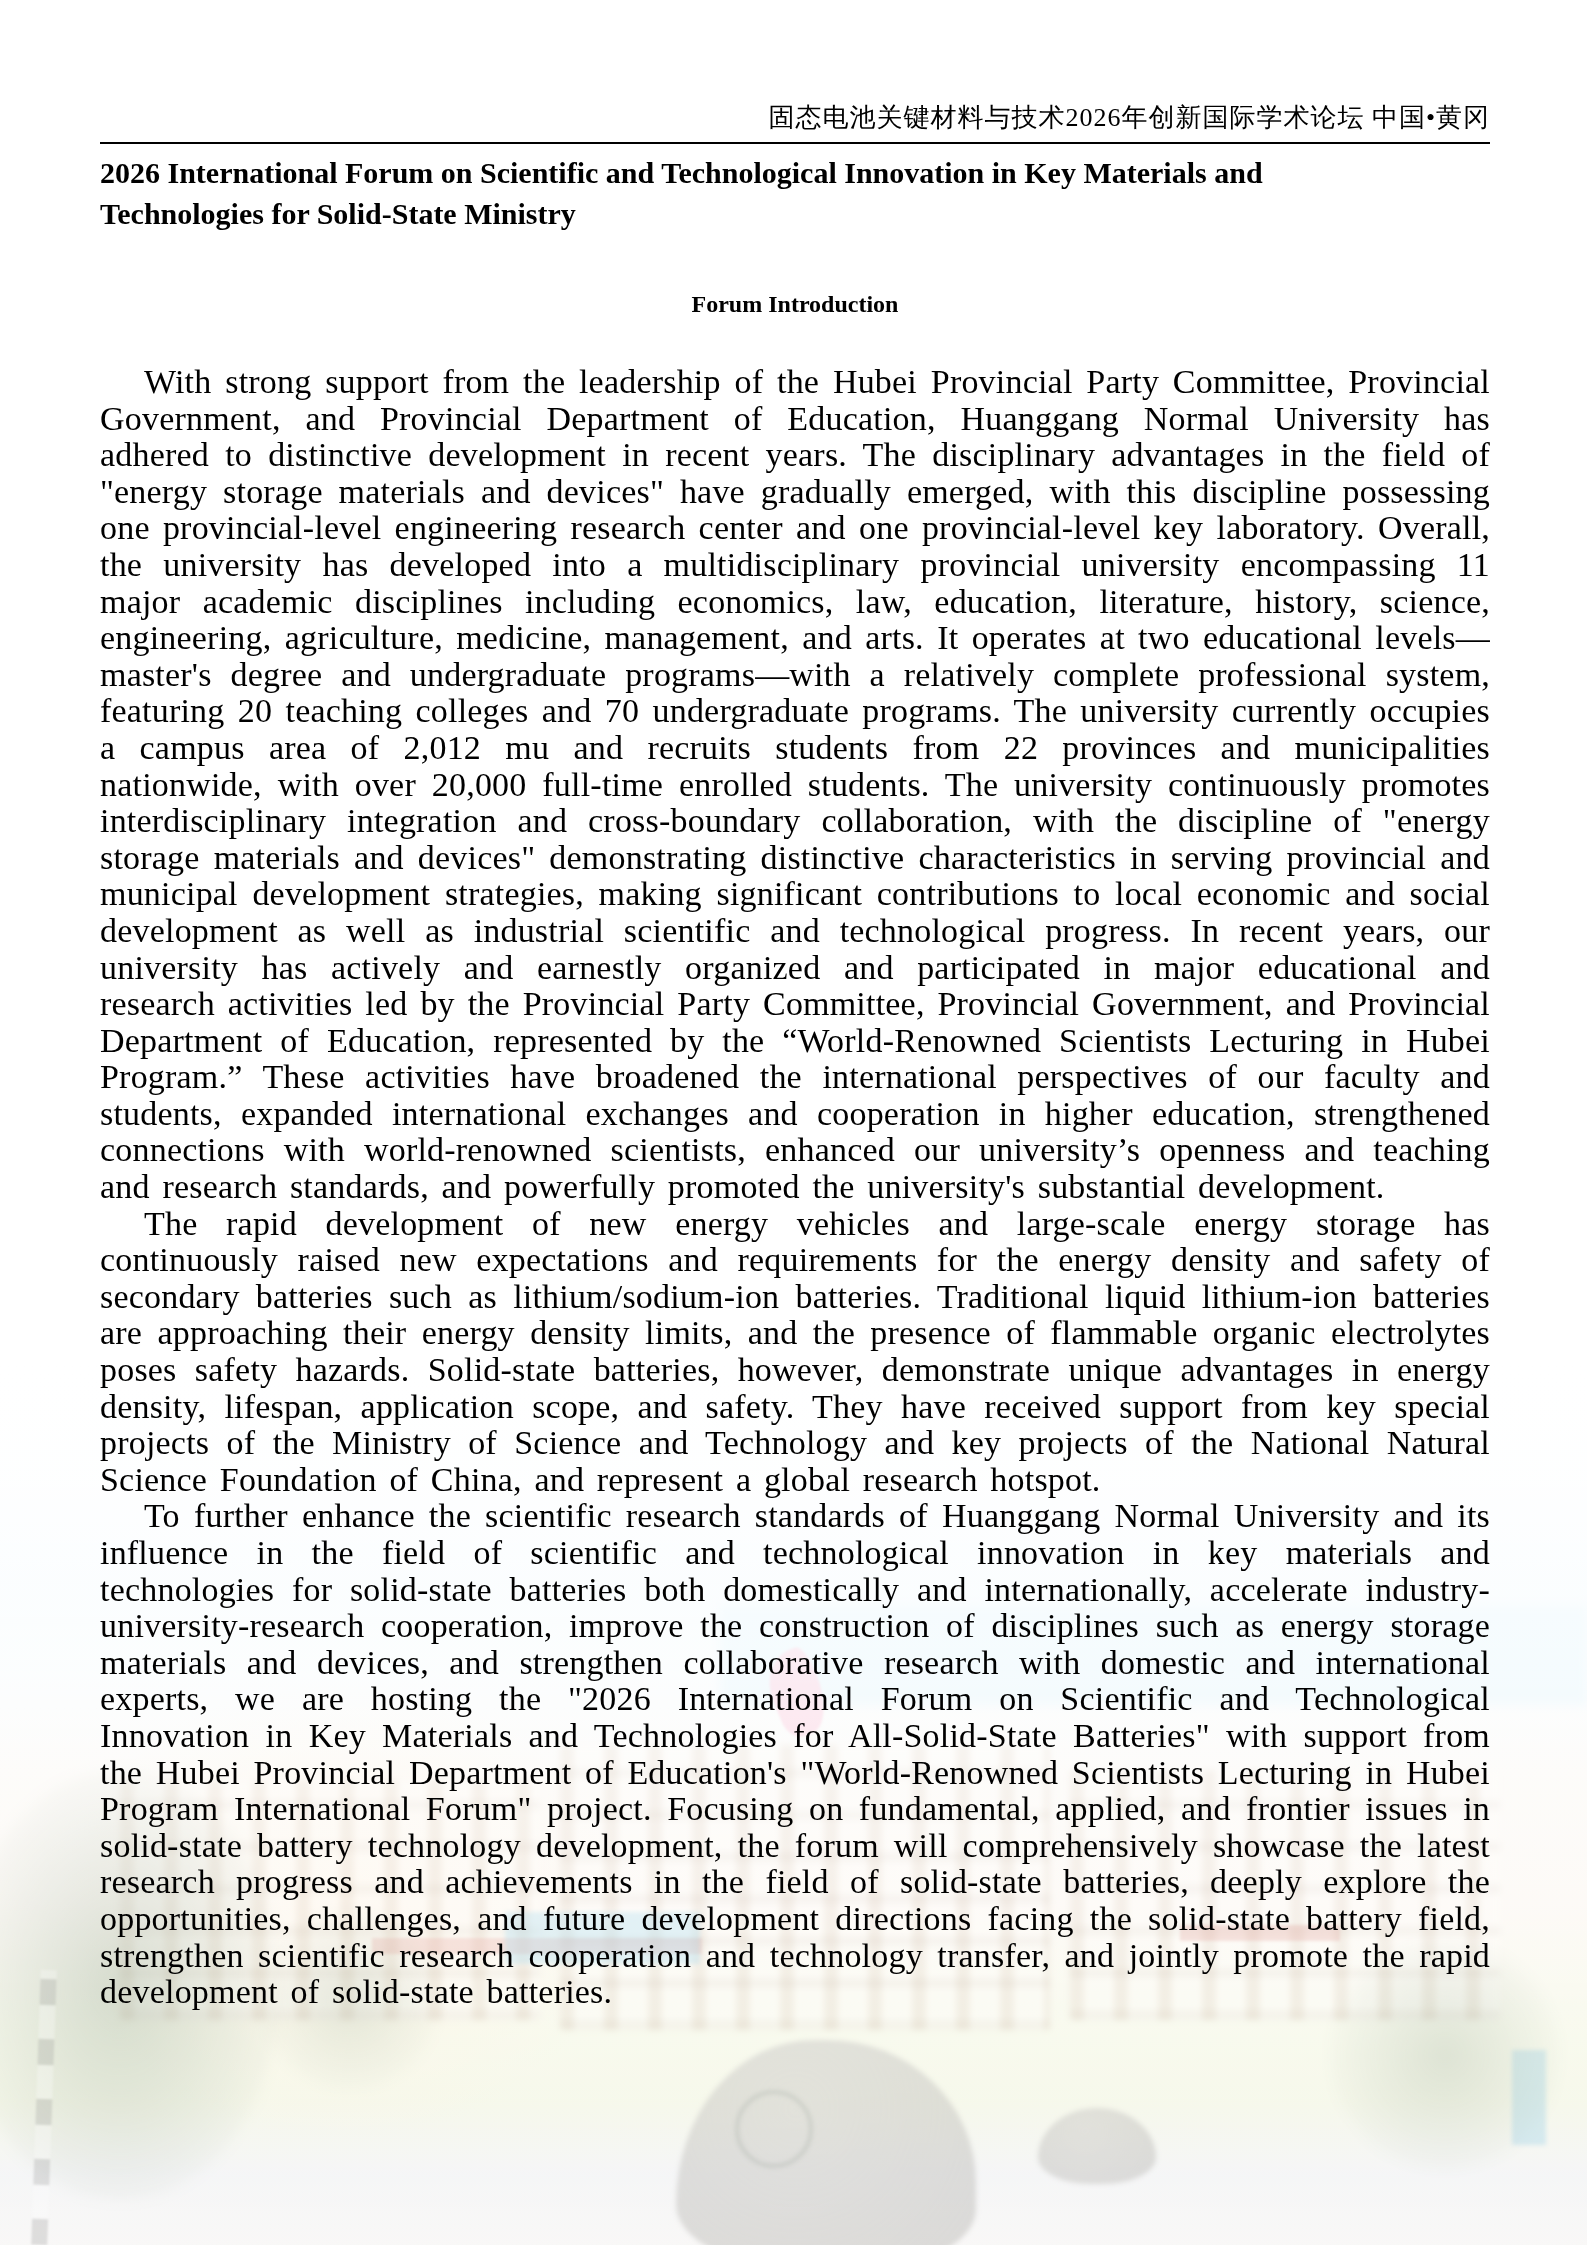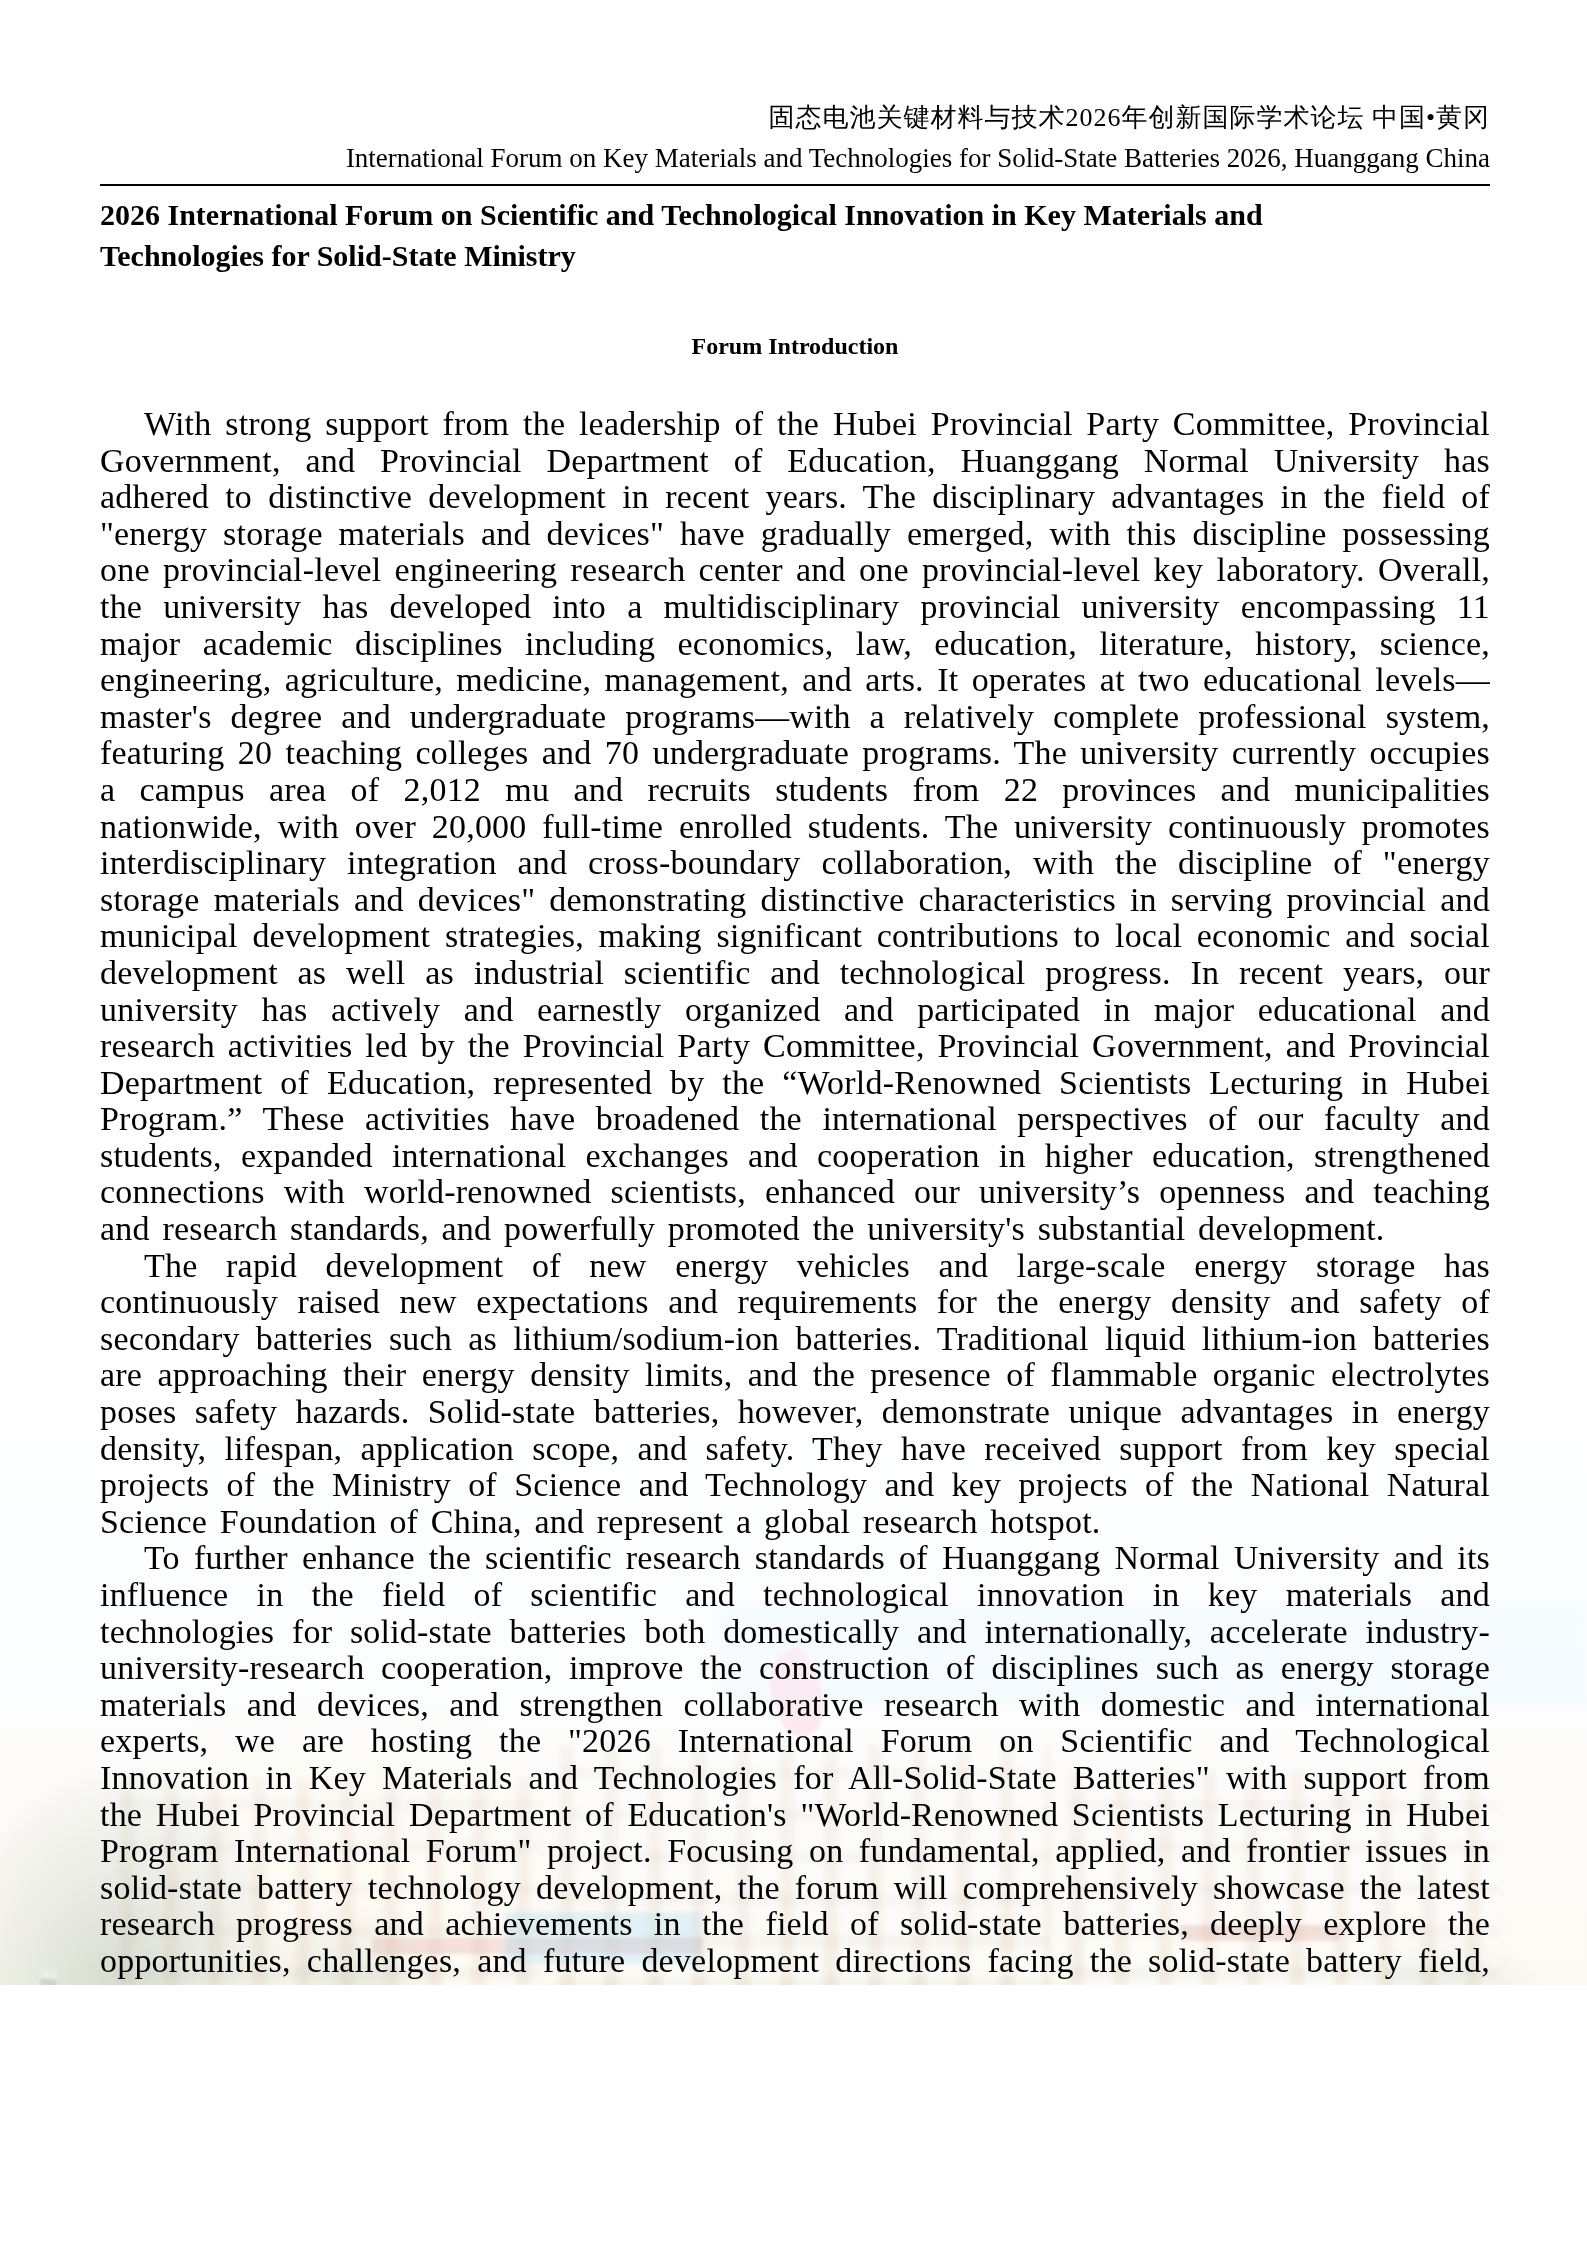--- a/index.html
+++ b/index.html
@@ -3,21 +3,21 @@
 <meta charset="utf-8">
 <style>
   html, body {
     margin: 0;
     padding: 0;
     background: #ffffff;
   }
   .page {
     position: relative;
     width: 1587px;
-    height: 1985px;
+    height: 2245px;
     background: #ffffff;
     overflow: hidden;
     font-family: "Liberation Serif", "DejaVu Serif", serif;
     color: #000;
   }
 
   
   .photo {
     position: absolute;
     left: 0;
@@ -208,21 +208,20 @@
     <div class="rock-emblem"></div>
     <div class="rock small"></div>
     <div class="petal"></div>
     <div class="fade"></div>
   </div>
 
   <div class="content">
 
     <div class="doc-header">
       <div class="hdr-cn">固态电池关键材料与技术2026年创新国际学术论坛  中国•黄冈</div>
-      <div class="hdr-en">International Forum on Key Materials and Technologies for Solid-State Batteries 2026, Huanggang China</div>
     </div>
 
     <h1 class="doc-title">
       <span class="line">2026 International Forum on Scientific and Technological Innovation in Key Materials and</span>
       <span class="line">Technologies for Solid-State Ministry</span>
     </h1>
 
     <h2 class="section-heading">Forum Introduction</h2>
 
     <div class="body-text">

